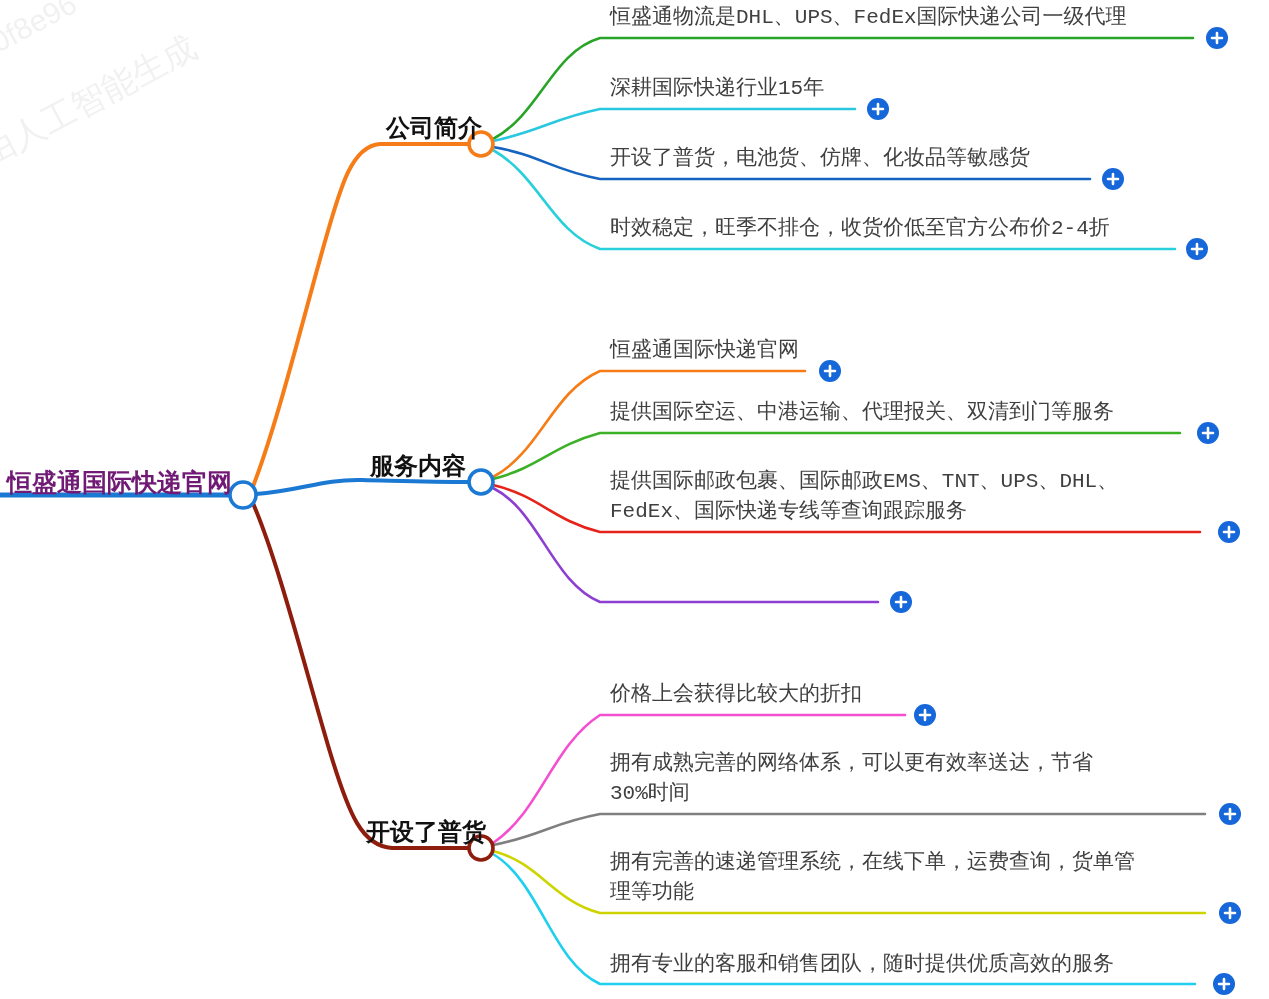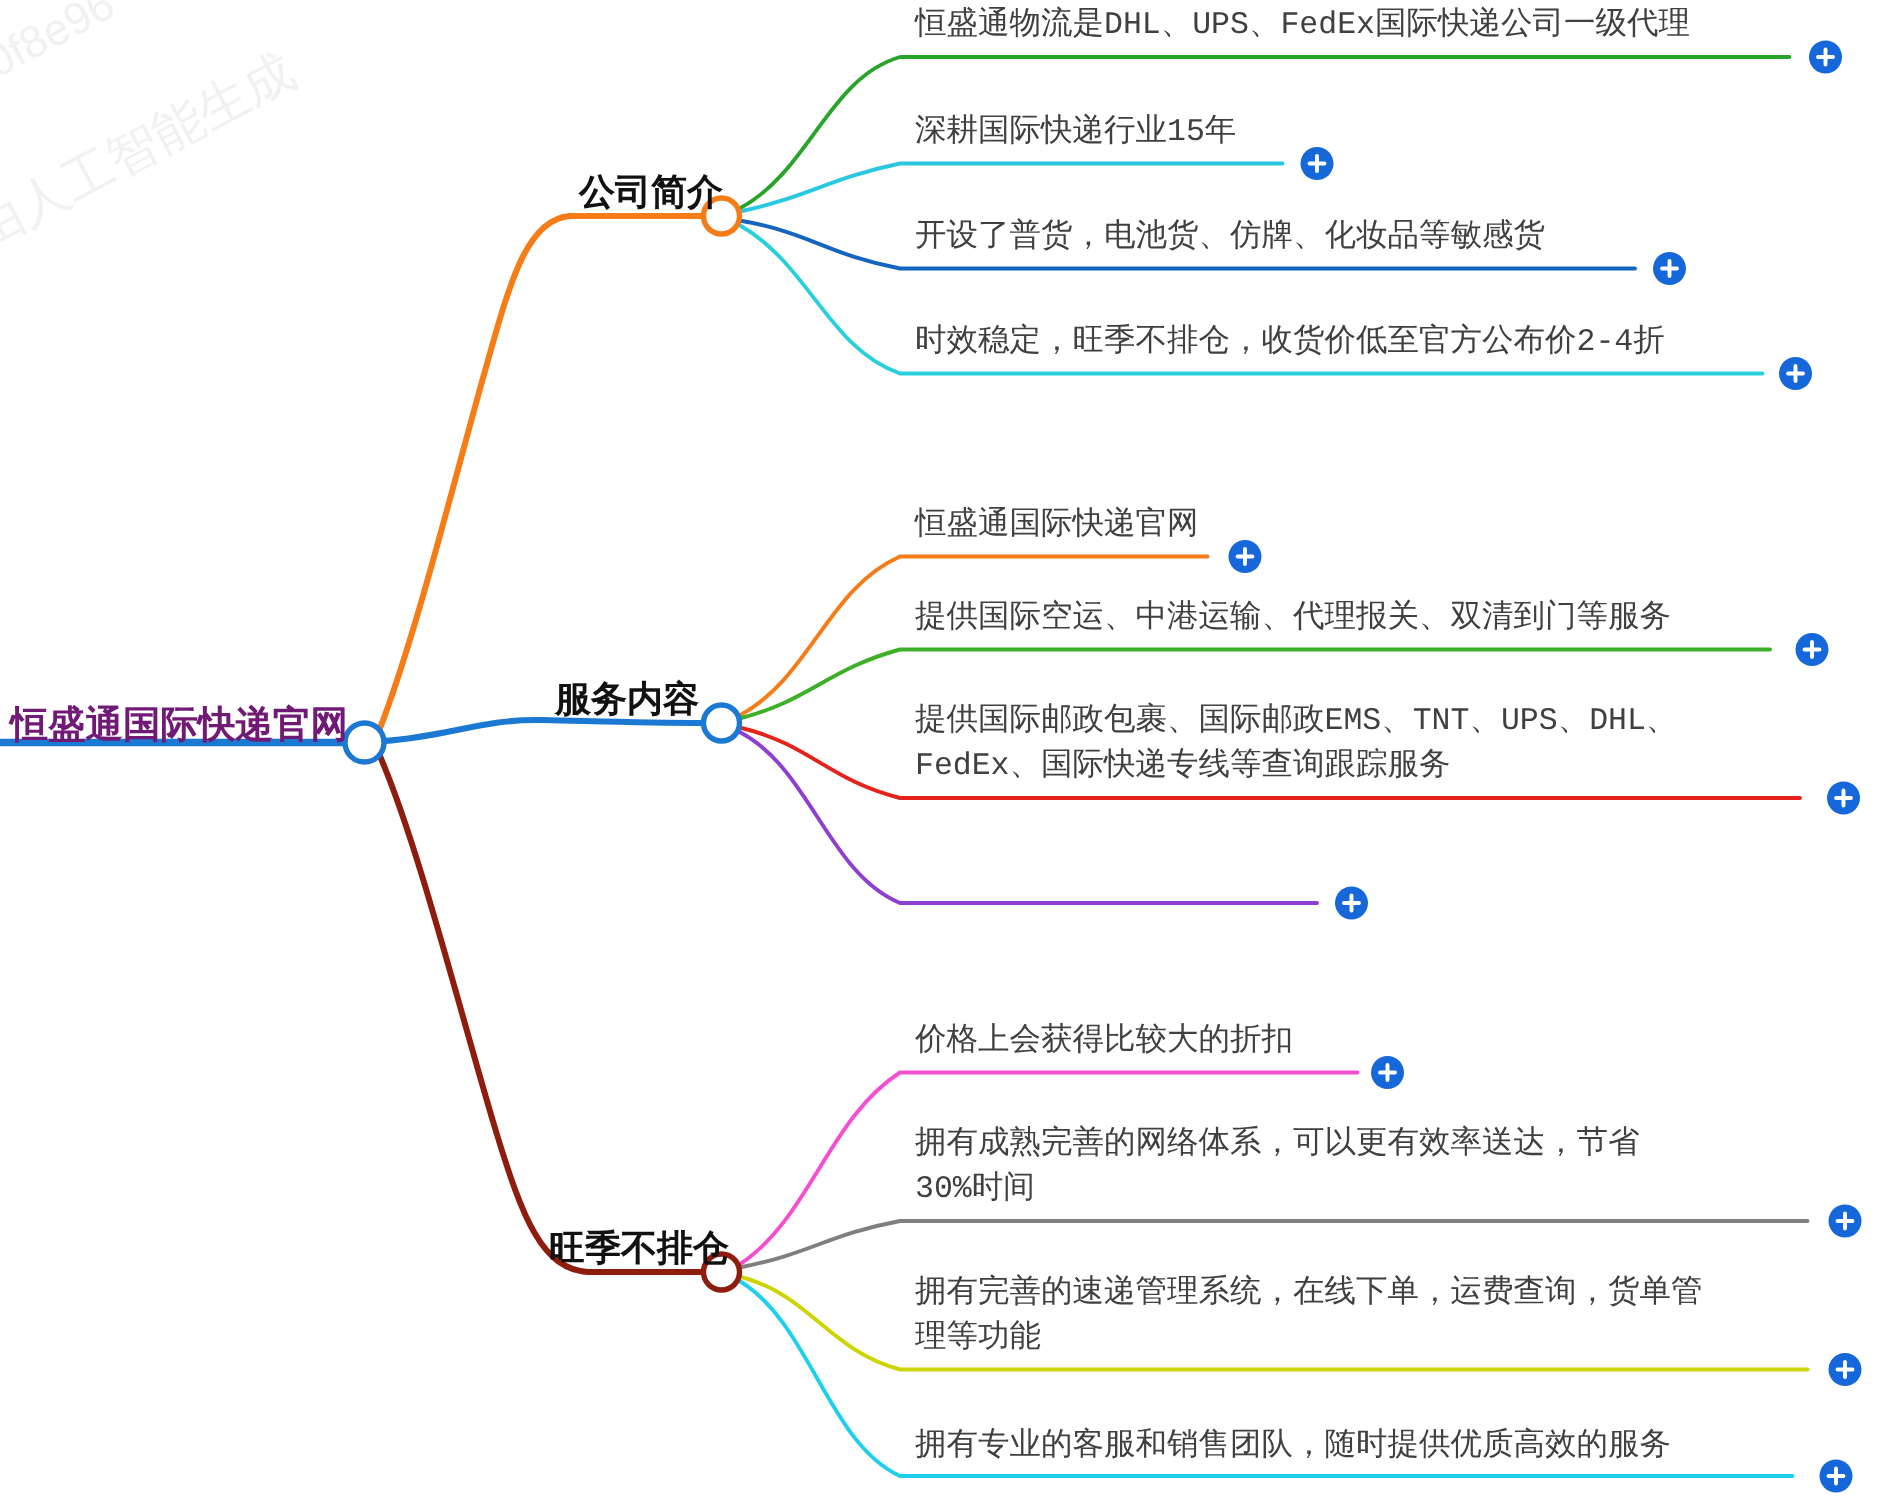--- a/index.html
+++ b/index.html
@@ -117,21 +117,21 @@
     <g transform="translate(1224,984)">
       <circle r="11" fill="#1667d9"></circle>
       <path d="M -5 0 H 5 M 0 -5 V 5" stroke="#fff" stroke-width="2.6" stroke-linecap="round" fill="none"></path>
     </g>
   </svg>
 
   <div class="label root-label">恒盛通国际快递官网</div>
 
   <div class="label branch-label" style="left:370px;top:112px;margin-left:16px;">公司简介</div>
   <div class="label branch-label" style="left:370px;top:450px;">服务内容</div>
-  <div class="label branch-label" style="left:366px;top:816px;">旺季不排仓</div>
+  <div class="label branch-label" style="left:366px;top:816px;">开设了普货</div>
 
   <div class="leaf-label" style="left:610px;bottom:966px;">恒盛通物流是DHL、UPS、FedEx国际快递公司一级代理</div>
   <div class="leaf-label" style="left:610px;bottom:895px;">深耕国际快递行业15年</div>
   <div class="leaf-label" style="left:610px;bottom:825px;margin-top:28px;">开设了普货，电池货、仿牌、化妆品等敏感货</div>
   <div class="leaf-label" style="left:610px;bottom:755px;">时效稳定，旺季不排仓，收货价低至官方公布价2-4折</div>
 
   <div class="leaf-label" style="left:610px;bottom:633px;">恒盛通国际快递官网</div>
   <div class="leaf-label" style="left:610px;bottom:571px;">提供国际空运、中港运输、代理报关、双清到门等服务</div>
   <div class="leaf-label" style="left:610px;bottom:472px;width:525px;white-space:normal;">提供国际邮政包裹、国际邮政EMS、TNT、UPS、DHL、FedEx、国际快递专线等查询跟踪服务</div>
 

